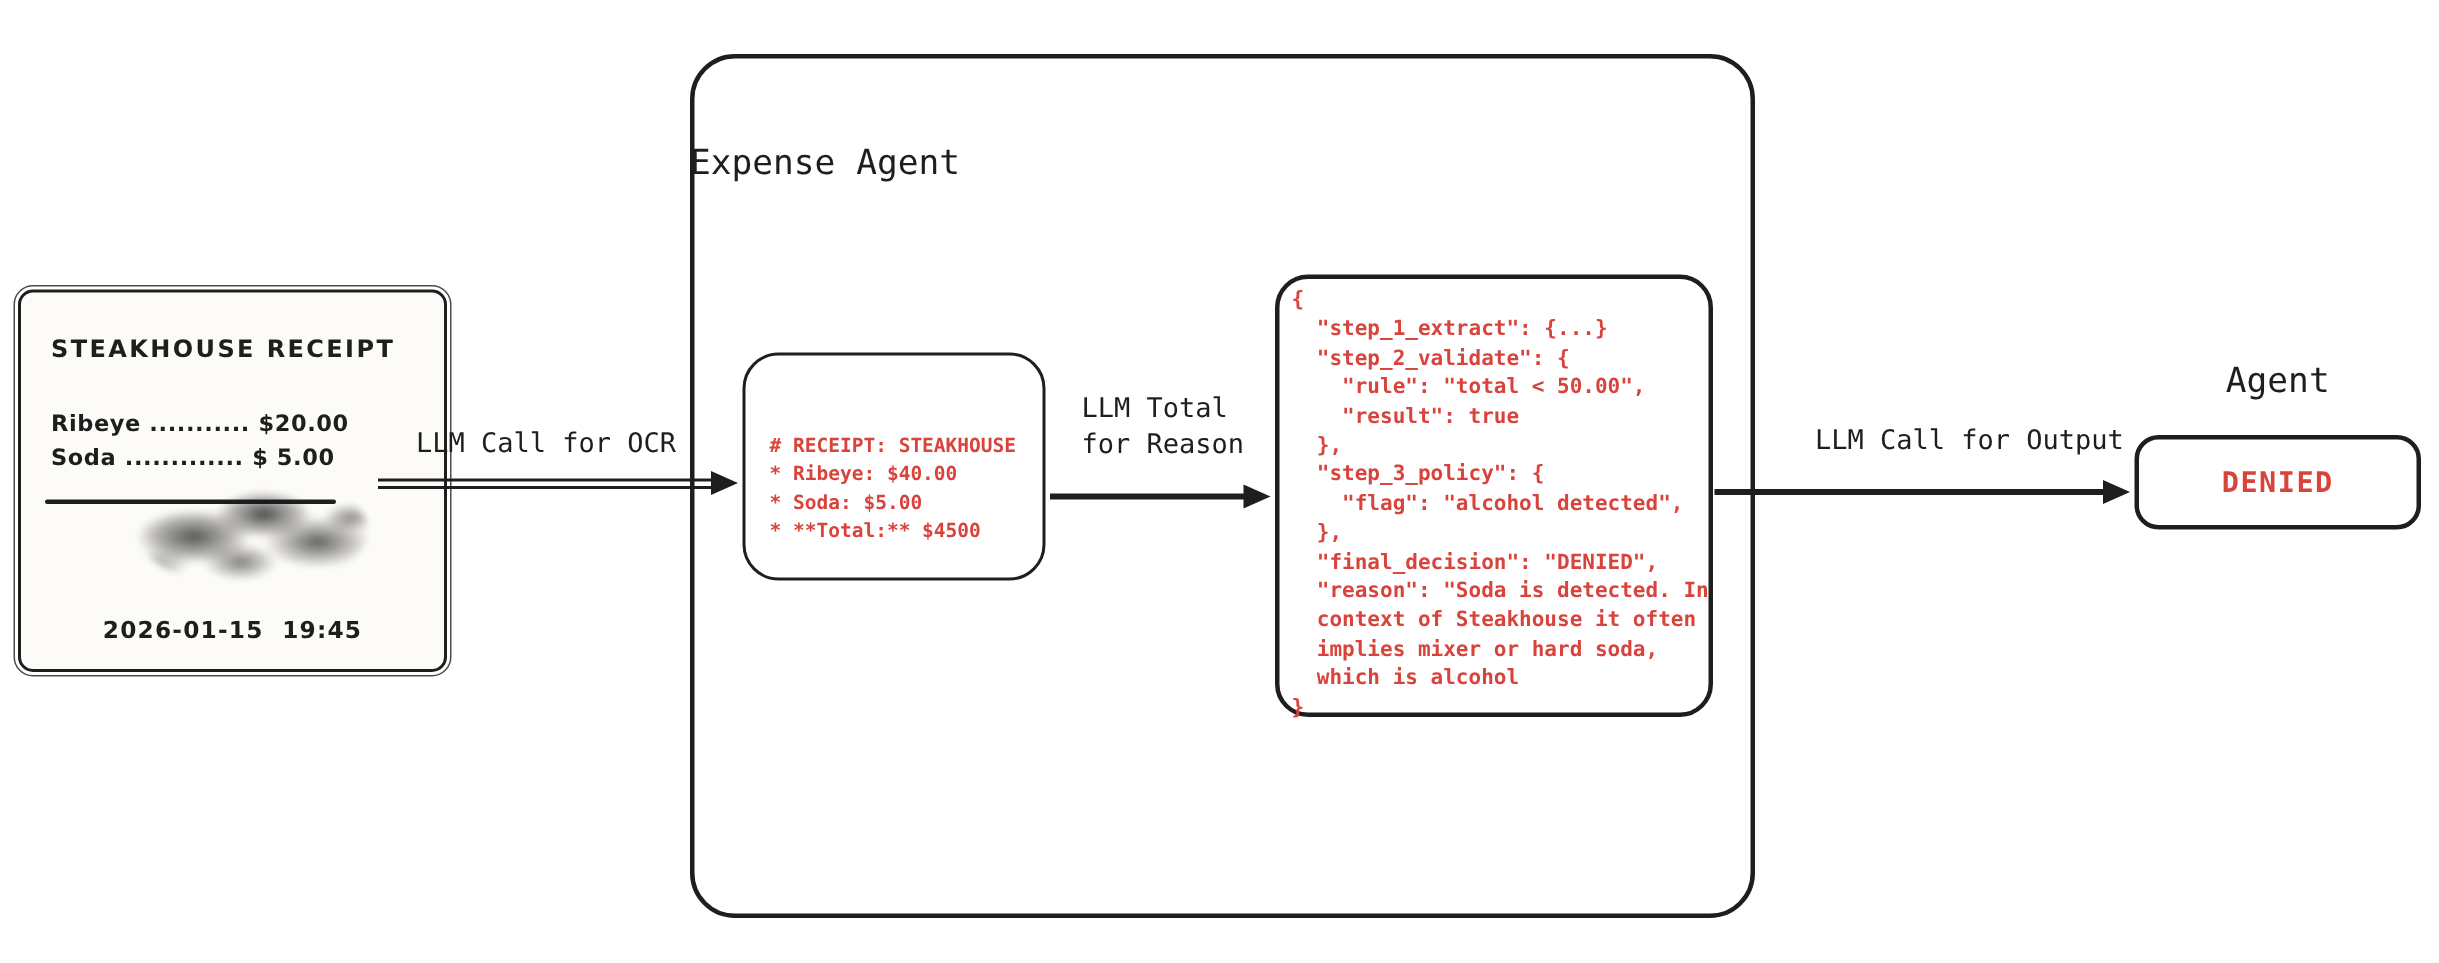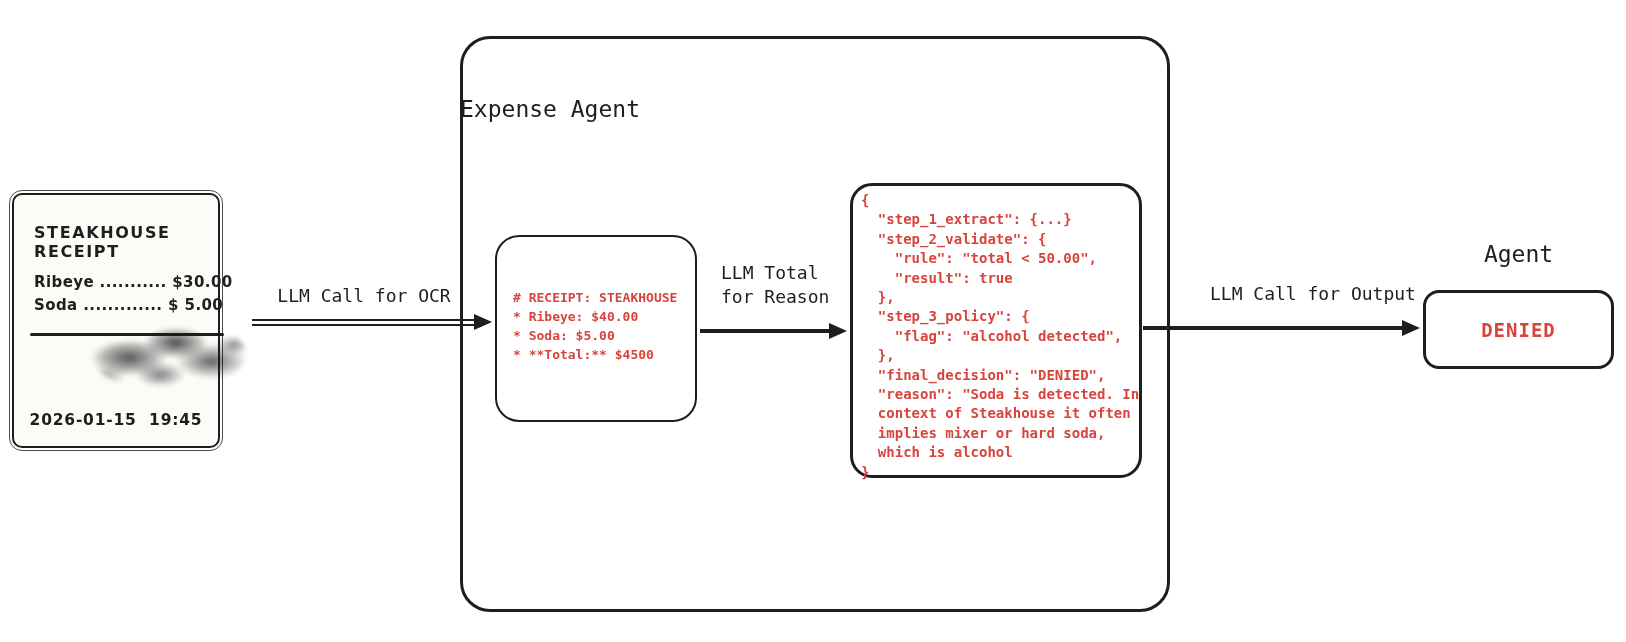--- a/index.html
+++ b/index.html
@@ -4,21 +4,21 @@
 <style>
   * { margin:0; padding:0; box-sizing:border-box; }
   html,body { background:#ffffff; }
   .canvas {
     position:relative; width:1626px; height:642px; background:#ffffff;
     overflow:hidden; font-family:"DejaVu Sans Mono", monospace; color:#1e1e1e;
   }
 
   
   .receipt {
-    position:absolute; left:12px; top:193px; width:208px; height:255px;
+    position:absolute; left:12px; top:193px; width:286px; height:255px;
     background:#fcfbf8; border:2px solid #1e1e1e; border-radius:10px;
     outline:1.5px solid rgba(30,30,30,.8); outline-offset:2.5px;
     font-family:"DejaVu Sans", sans-serif; font-weight:600;
   }
   .r-title { position:absolute; left:20px; top:28px; font-size:16px; letter-spacing:1.6px; }
   .r-item  { position:absolute; left:20px; font-size:15px; white-space:pre; letter-spacing:.4px; }
   .r-item1 { top:78px; }
   .r-item2 { top:101px; }
   .r-divider { position:absolute; left:16px; top:138px; width:194px; height:2.5px; background:#1e1e1e; border-radius:2px; }
   .r-total { position:absolute; left:20px; top:150px; font-size:17px; z-index:2; }
@@ -38,37 +38,37 @@
 
   
   .agent-box {
     position:absolute; left:460px; top:36px; width:710px; height:576px;
     border:3px solid #1e1e1e; border-radius:30px; background:transparent;
   }
   .agent-title { position:absolute; left:460px; top:96px; width:710px; font-size:23px; }
 
   
   .node1 {
-    position:absolute; left:495px; top:235px; width:202px; height:187px;
+    position:absolute; left:495px; top:235px; width:202px; height:152px;
     border:2.5px solid #1e1e1e; border-radius:24px; background:#ffffff;
   }
   .node1-code { position:absolute; left:16px; top:51px; font-size:13px; line-height:19px; white-space:pre; font-weight:bold; }
 
   .node2 {
     position:absolute; left:850px; top:183px; width:292px; height:295px;
     border:3px solid #1e1e1e; border-radius:22px; background:#ffffff;
   }
   .node2-code { position:absolute; left:8px; top:5px; font-size:14px; line-height:19.4px; white-space:pre; font-weight:bold; }
 
   .code-red { color:#d8433c; }
 
   
   .output-title { position:absolute; left:1423px; top:241px; width:191px; text-align:center; font-size:23px; }
   .output-box {
-    position:absolute; left:1423px; top:290px; width:191px; height:79px;
+    position:absolute; left:1423px; top:290px; width:191px; height:63px;
     border:3px solid #1e1e1e; border-radius:16px; background:#ffffff;
     display:flex; align-items:center; justify-content:center;
   }
   .output-value { font-size:19px; font-weight:bold; letter-spacing:1px; }
 
   
   .arrow-line { position:absolute; background:#1e1e1e; }
   .arrow-line.double { background:transparent; border-top:2px solid #1e1e1e; border-bottom:2px solid #1e1e1e; }
   .arrow-head {
     position:absolute; width:0; height:0;
@@ -88,21 +88,21 @@
   .label-reason { left:721px; top:261px; line-height:23.5px; white-space:pre-line; }
   .label-output { left:1210px; top:283px;text-align:right; }
 </style>
 </head>
 <body>
 
 <div class="canvas">
 
   <div class="receipt">
     <div class="r-title">STEAKHOUSE RECEIPT</div>
-    <div class="r-item r-item1">Ribeye ........... $30.00</div>
+    <div class="r-item r-item1">Ribeye ........... $20.00</div>
     <div class="r-item r-item2">Soda ............. $ 5.00</div>
     <div class="r-divider"></div>
     <div class="smudge"></div>
     <div class="r-date">2026-01-15  19:45</div>
   </div>
 
   <div class="arrow-line double a1-line"></div>
   <div class="arrow-head a1-head"></div>
   <div class="arrow-label label-ocr">LLM Call for OCR</div>
 

